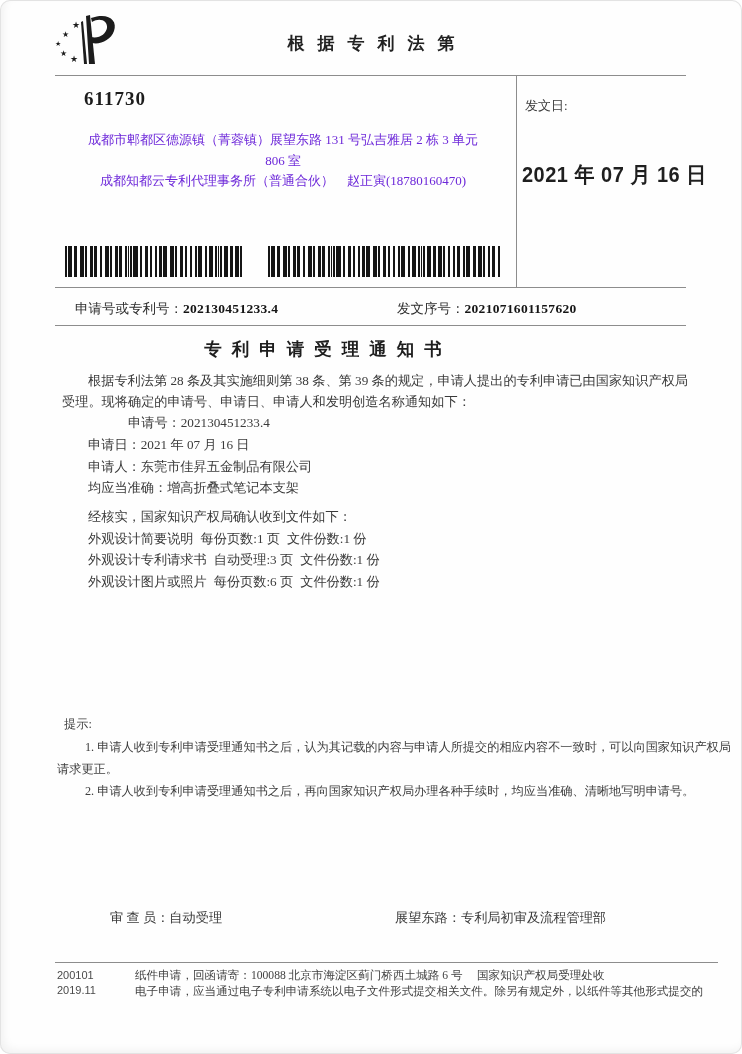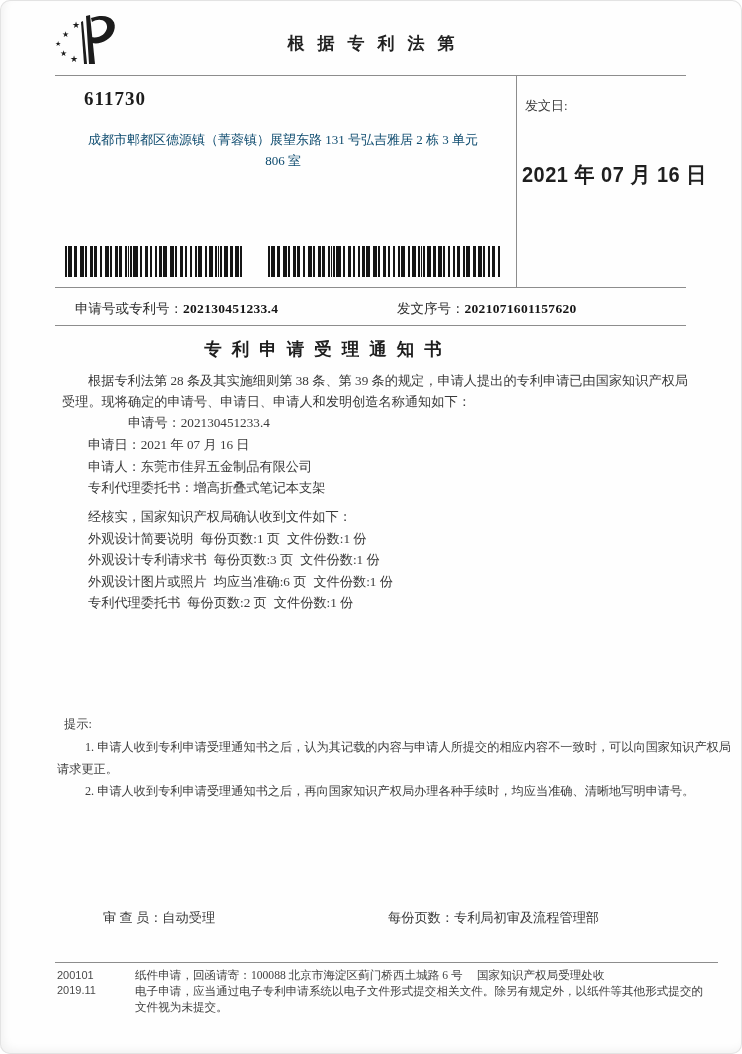--- a/index.html
+++ b/index.html
@@ -36,21 +36,21 @@
 
   
   .mail-code {
     left: 84px; top: 88px;
     font-size: 19px; font-weight: 700; color: #1c1c1c;
     letter-spacing: 1px;
   }
   .addr {
     left: 60px; width: 446px;
     text-align: center; white-space: nowrap;
-    font-size: 13px; color: #0c4a6e;
+    font-size: 13px; color: #6d28d9;
   }
   .addr1 { top: 131px; }
   .addr2 { top: 152px; }
   .addr3 { top: 172px; }
 
   
   .dispatch-label { left: 525px; top: 97px; font-size: 13px; color: #3c3c3c; }
   .dispatch-date {
     left: 522px; top: 161px;
     font-family: "Liberation Sans", "DejaVu Sans", sans-serif;
@@ -103,21 +103,21 @@
 
   
   .tips { font-size: 12.2px; color: #3e3e3e; white-space: nowrap; }
   .tips-heading { left: 64px; top: 716px; }
   .tip1-l1 { left: 85px; top: 739px; }
   .tip1-l2 { left: 57px; top: 761px; }
   .tip2 { left: 85px; top: 783px; }
   .tip3 { left: 85px; top: 805px; }
 
   
-  .signoff { top: 909px; font-size: 13.2px; color: #3a3a3a; white-space: nowrap; }
+  .signoff { top: 909px; font-size: 13.2px; color: #3a3a3a; white-space: nowrap; margin-left: 7px; }
   .examiner { left: 103px; }
   .department { left: 388px; }
 
   
   .footer-codes { left: 57px; font-size: 11px; color: #4a4a4a;
     font-family: "Liberation Sans", "DejaVu Sans", sans-serif; }
   .fcode1 { top: 969px; }
   .fcode2 { top: 984px; }
   .footer-text { left: 135px; width: 590px; font-size: 11.6px; color: #424242; white-space: nowrap; }
   .ftext1 { top: 968px; }
@@ -145,20 +145,21 @@
   </div>
 
   <div class="abs agency-title">根据专利法第</div>
 
   <div class="abs hline" style="left:55px; top:75px; width:631px;"></div>
   <div class="abs vline" style="left:516px; top:75px; height:212px;"></div>
 
   <div class="abs mail-code">611730</div>
   <div class="abs addr addr1">成都市郫都区德源镇（菁蓉镇）展望东路 131 号弘吉雅居 2 栋 3 单元</div>
   <div class="abs addr addr2">806 室</div>
+  <div class="abs addr addr3">成都知都云专利代理事务所（普通合伙）　赵正寅(18780160470)</div>
 
   <div class="abs dispatch-label">发文日:</div>
   <div class="abs dispatch-date">2021 年 07 月 16 日</div>
 
   <div class="abs barcode barcode1"></div>
   <div class="abs barcode barcode2"></div>
 
   <div class="abs hline" style="left:55px; top:287px; width:631px;"></div>
 
   <div class="abs numrow numrow-left">
@@ -171,49 +172,45 @@
   <div class="abs hline" style="left:55px; top:325px; width:631px;"></div>
 
   <div class="abs notice-title">专利申请受理通知书</div>
 
   <div class="abs bodytext indent line-intro1">根据专利法第 28 条及其实施细则第 38 条、第 39 条的规定，申请人提出的专利申请已由国家知识产权局</div>
   <div class="abs bodytext line-intro2">受理。现将确定的申请号、申请日、申请人和发明创造名称通知如下：</div>
 
   <div class="abs bodytext field-0">申请号：202130451233.4</div>
   <div class="abs bodytext field-1">申请日：2021 年 07 月 16 日</div>
   <div class="abs bodytext field-2">申请人：东莞市佳昇五金制品有限公司</div>
-  <div class="abs bodytext field-3">专利代理委托书：增高折叠式笔记本支架</div>
+  <div class="abs bodytext field-3">均应当准确：增高折叠式笔记本支架</div>
 
   <div class="abs bodytext line-received">经核实，国家知识产权局确认收到文件如下：</div>
 
   <div class="abs bodytext doc-0">
     <span>外观设计简要说明</span><span class="doc-sep"></span><span>每份页数:1 页</span><span class="doc-sep"></span><span>文件份数:1 份</span>
   </div>
   <div class="abs bodytext doc-1">
-    <span>外观设计专利请求书</span><span class="doc-sep"></span><span>每份页数:3 页</span><span class="doc-sep"></span><span>文件份数:1 份</span>
+    <span>外观设计专利请求书</span><span class="doc-sep"></span><span>自动受理:3 页</span><span class="doc-sep"></span><span>文件份数:1 份</span>
   </div>
   <div class="abs bodytext doc-2">
-    <span>外观设计图片或照片</span><span class="doc-sep"></span><span>均应当准确:6 页</span><span class="doc-sep"></span><span>文件份数:1 份</span>
-  </div>
-  <div class="abs bodytext doc-3">
-    <span>专利代理委托书</span><span class="doc-sep"></span><span>每份页数:2 页</span><span class="doc-sep"></span><span>文件份数:1 份</span>
+    <span>外观设计图片或照片</span><span class="doc-sep"></span><span>每份页数:6 页</span><span class="doc-sep"></span><span>文件份数:1 份</span>
   </div>
 
   <div class="abs tips tips-heading">提示:</div>
   <div class="abs tips tip1-l1">1. 申请人收到专利申请受理通知书之后，认为其记载的内容与申请人所提交的相应内容不一致时，可以向国家知识产权局</div>
   <div class="abs tips tip1-l2">请求更正。</div>
   <div class="abs tips tip2">2. 申请人收到专利申请受理通知书之后，再向国家知识产权局办理各种手续时，均应当准确、清晰地写明申请号。</div>
 
   <div class="abs signoff examiner">
     <span>审 查 员：</span><span>自动受理</span>
   </div>
   <div class="abs signoff department">
-    <span>每份页数：</span><span>专利局初审及流程管理部</span>
+    <span>展望东路：</span><span>专利局初审及流程管理部</span>
   </div>
 
   <div class="abs hline" style="left:55px; top:962px; width:663px;"></div>
   <div class="abs footer-codes fcode1">200101</div>
   <div class="abs footer-codes fcode2">2019.11</div>
   <div class="abs footer-text ftext1">纸件申请，回函请寄：100088  北京市海淀区蓟门桥西土城路 6 号　 国家知识产权局受理处收</div>
   <div class="abs footer-text ftext2">电子申请，应当通过电子专利申请系统以电子文件形式提交相关文件。除另有规定外，以纸件等其他形式提交的</div>
-  <div class="abs footer-text ftext3">文件视为未提交。</div>
 
 </div>
 
 </body></html>

